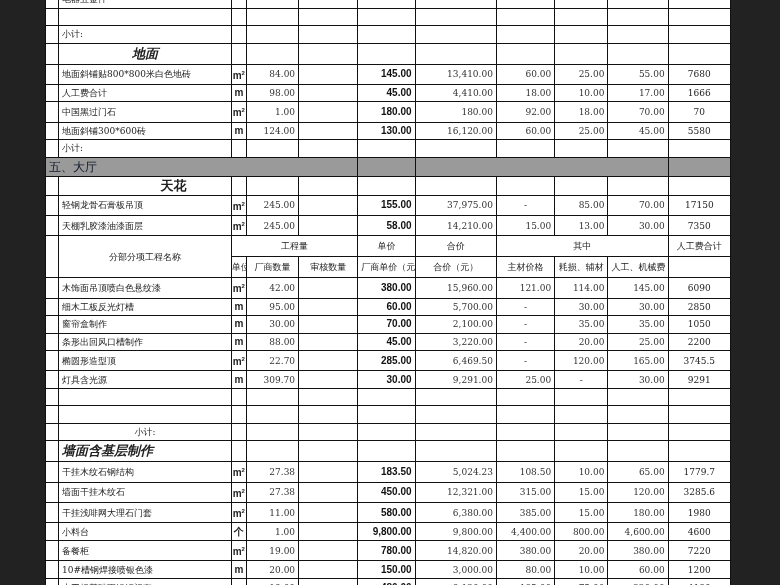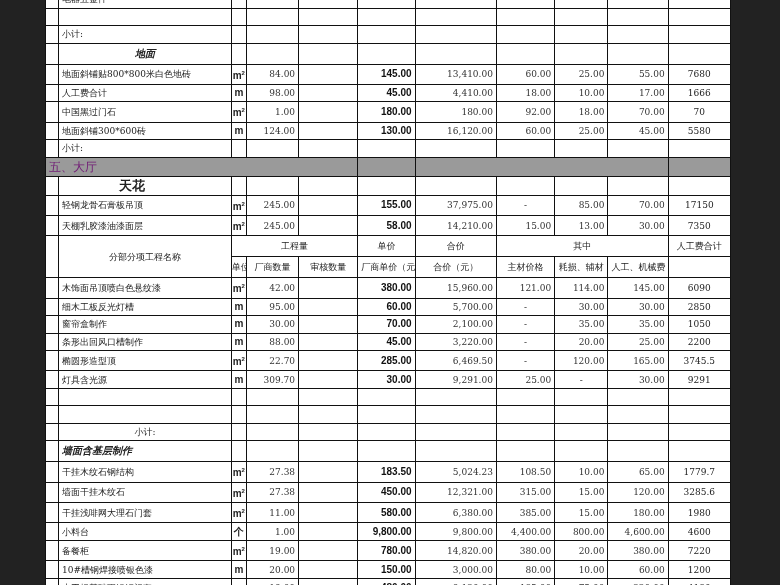--- a/index.html
+++ b/index.html
@@ -19,22 +19,22 @@
   td {
     border:1.3px solid #111; padding:0 3px; height:16.5px;
     font-size:9px; color:#222; white-space:nowrap; overflow:hidden;
     line-height:16px;
   }
   td.num { text-align:right; font-family:"DejaVu Serif", serif; color:#333; }
   td.numb { text-align:right; font-family:"Liberation Sans", sans-serif; font-weight:bold; color:#111; font-size:10px;}
   td.ctr { text-align:center; }
   td.unit { text-align:center; font-family:"Liberation Sans", sans-serif; font-weight:bold; font-size:10px; padding:0; }
   td.unit sup { font-size:6px; }
-  tr.section td { background:#9a9a9a; color:#701a75; font-size:12px; height:18px; }
-  td.subhead { font-size:10px; font-weight:bold; font-style:italic; font-family:"DejaVu Sans", sans-serif; height:20px; }
+  tr.section td { background:#9a9a9a; color:#0f172a; font-size:12px; height:18px; }
+  td.subhead { font-size:13px; font-weight:bold; font-style:italic; font-family:"DejaVu Sans", sans-serif; height:20px; }
   td.subhead2 { font-size:13px; font-weight:bold; font-family:"DejaVu Sans", sans-serif; height:18px; }
   .hdr td { text-align:center; font-size:9px; height:20px; }
   .tiny { font-size:7px; }
 </style>
 </head>
 <body>
 
 <div class="frame-left"></div>
 <div class="frame-right"></div>
 
@@ -172,21 +172,21 @@
           <td></td>
         </tr>
         <tr class="section">
           <td colspan="5">五、大厅</td>
           <td></td>
           <td colspan="4"></td>
           <td></td>
         </tr>
         <tr>
           <td></td>
-          <td class="subhead2" style="text-align: left; padding-left: 60px;">天花</td>
+          <td class="subhead2" style="text-align: center; padding-left: 60px;">天花</td>
           <td class="subhead2"></td>
           <td class="subhead2"></td>
           <td class="subhead2"></td>
           <td class="subhead2"></td>
           <td class="subhead2"></td>
           <td class="subhead2"></td>
           <td class="subhead2"></td>
           <td class="subhead2"></td>
           <td class="subhead2"></td>
         </tr>

